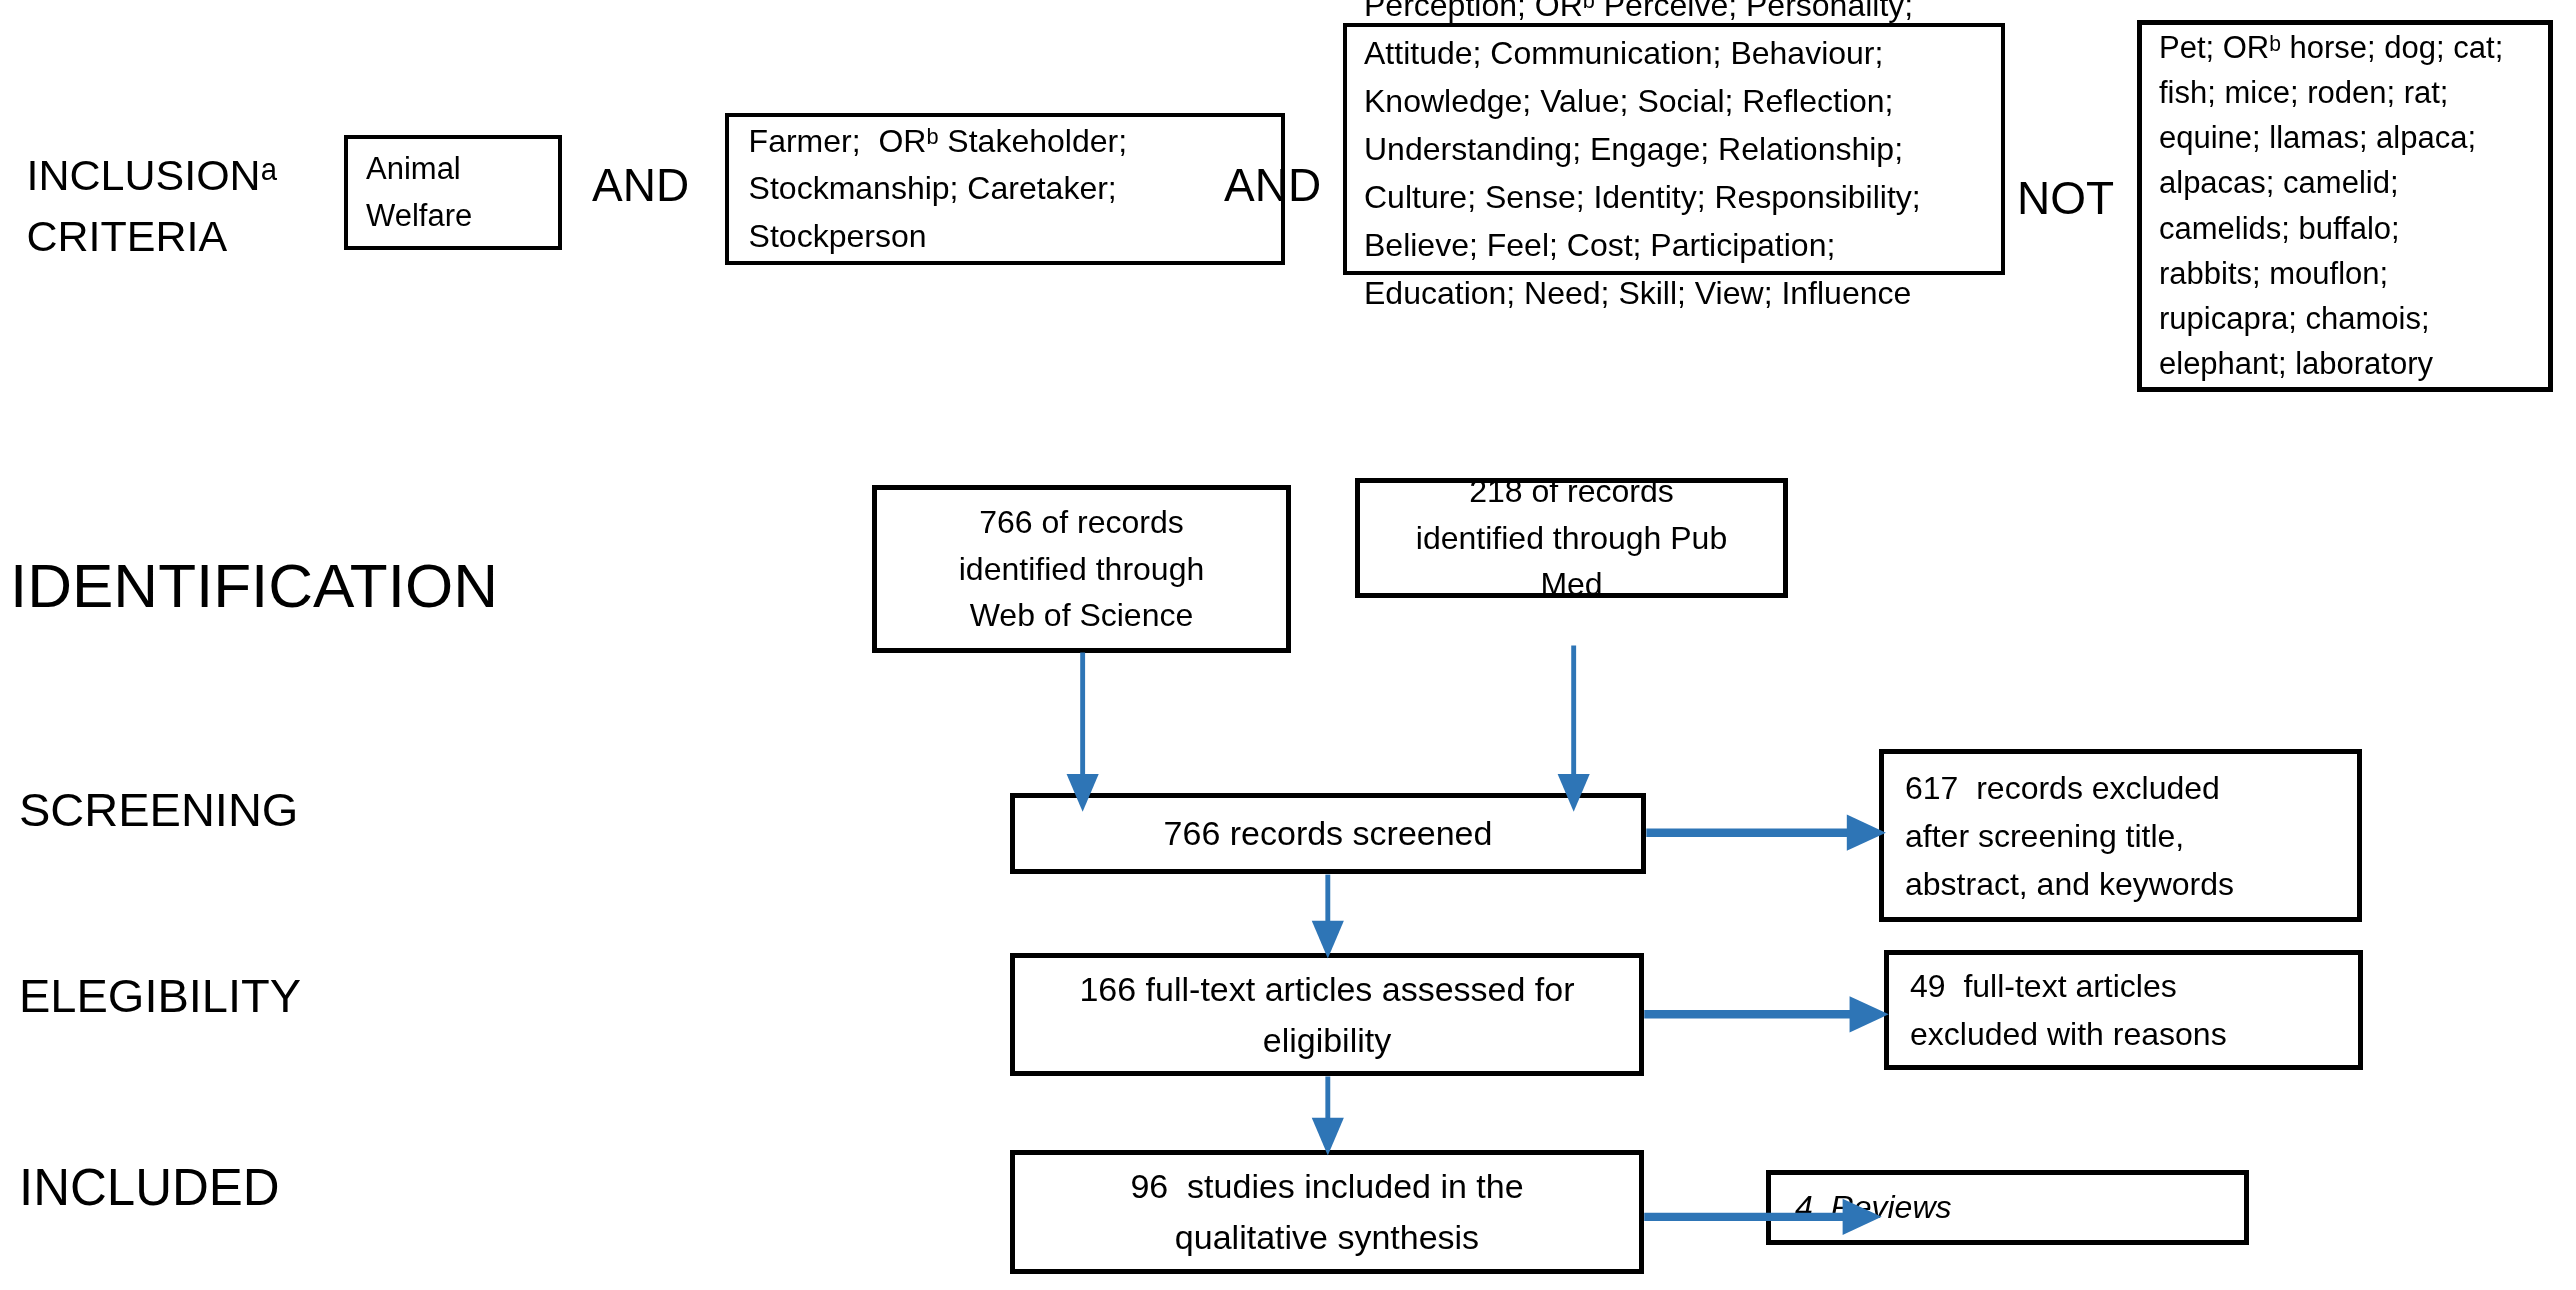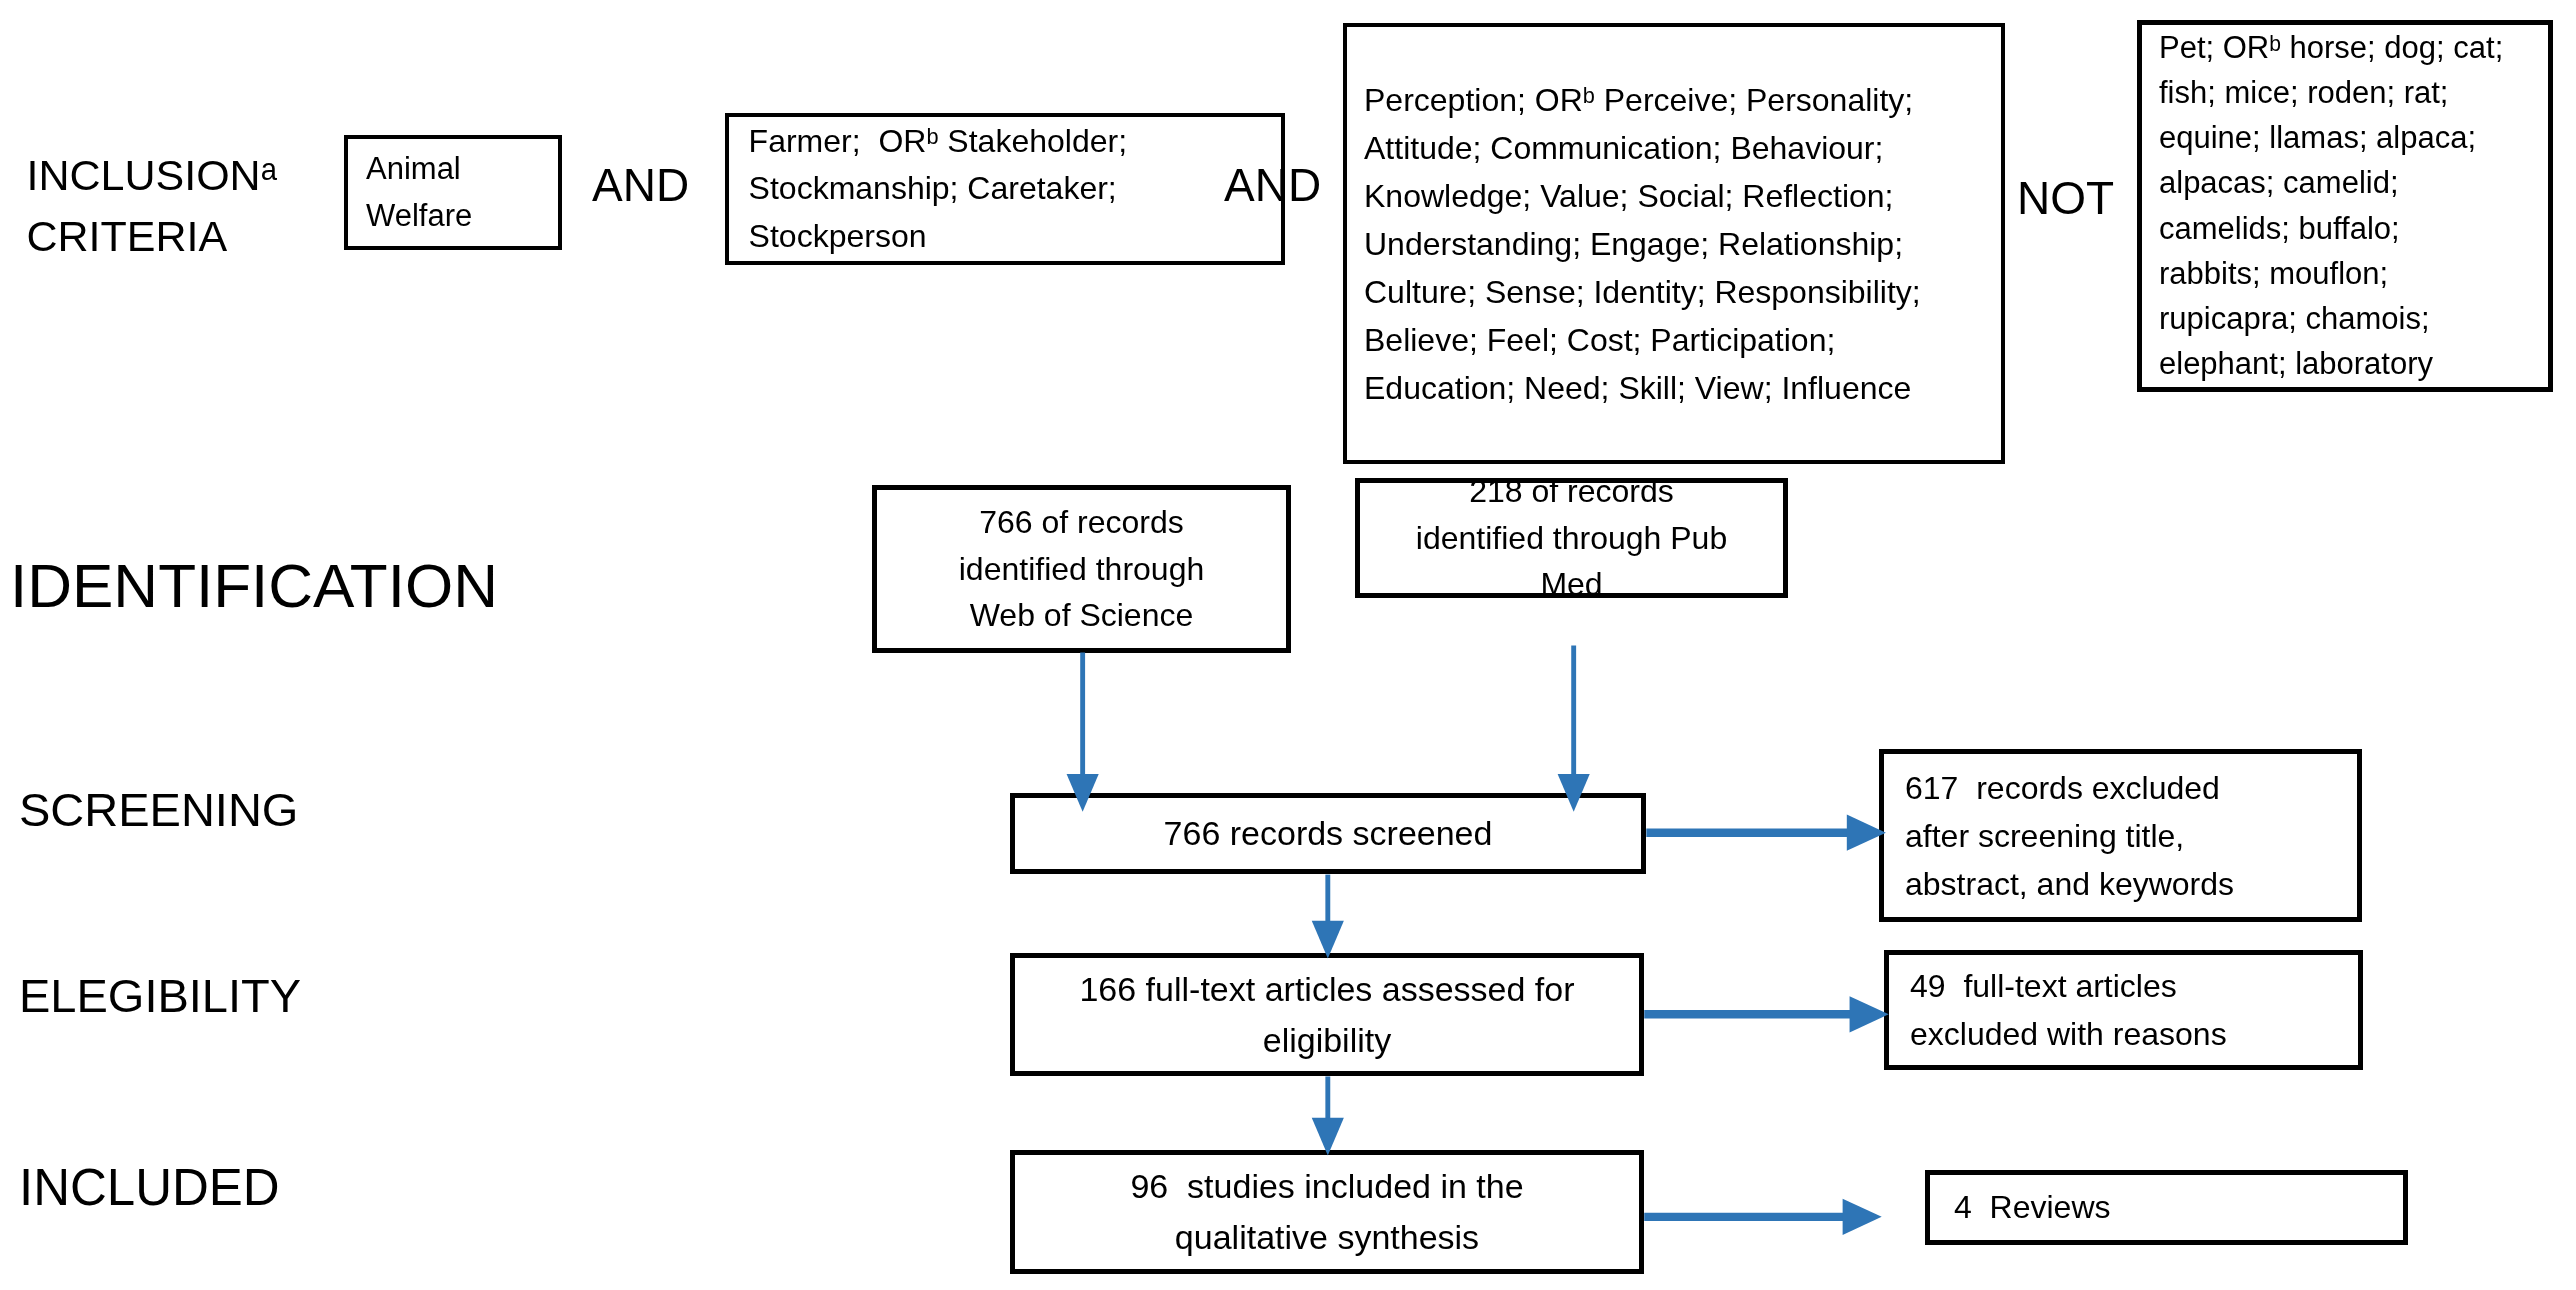--- a/index.html
+++ b/index.html
@@ -48,21 +48,21 @@
   <div class="label" style="left:592px; top:162px; font-size:46px; line-height:1;">AND</div>
 
   <div class="box thin" style="left:725px; top:113px; width:560px; height:152px; font-size:32px; line-height:1.48; padding-left:19.6px;align-items:center;">
     <span style="white-space:pre-wrap;">Farmer;  ORᵇ Stakeholder;
 Stockmanship; Caretaker;
 Stockperson</span>
   </div>
 
   <div class="label" style="left:1224px; top:162px; font-size:46px; line-height:1;">AND</div>
 
-  <div class="box thin" style="left:1343px; top:23px; width:662px; height:441px; font-size:32px; line-height:1.5; padding-left:17px; padding-right:3px;">
+  <div class="box thin" style="left:1343px; top:23px; width:662px; height:252px; font-size:32px; line-height:1.5; padding-left:17px; padding-right:3px;">
     <span style="white-space:pre-wrap;">Perception; ORᵇ Perceive; Personality;
 Attitude; Communication; Behaviour;
 Knowledge; Value; Social; Reflection;
 Understanding; Engage; Relationship;
 Culture; Sense; Identity; Responsibility;
 Believe; Feel; Cost; Participation;
 Education; Need; Skill; View; Influence</span>
   </div>
 
   <div class="label" style="left:2017px; top:175px; font-size:46px; line-height:1;">NOT</div>
@@ -116,21 +116,21 @@
 excluded with reasons</span>
   </div>
 
   <div class="label" style="left:19px; top:1162px; font-size:51px; line-height:1;">INCLUDED</div>
 
   <div class="box center" style="left:1010px; top:1150px; width:634px; height:124px; font-size:34px; line-height:1.5;">
     <span style="white-space:pre-wrap;">96  studies included in the
 qualitative synthesis</span>
   </div>
 
-  <div class="box" style="left:1925px; top:1170px; width:483px; height:75px; font-size:32px; padding-left:24px;">
+  <div class="box" style="left:1766px; top:1170px; width:483px; height:75px; font-size:32px; padding-left:24px;font-style:italic;">
     <span style="white-space:pre-wrap;">4  Reviews</span>
   </div>
 
   <svg class="arrows" width="2576" height="1291" viewBox="0 0 3688 1848">
 
     <line x1="1550" y1="934" x2="1550" y2="1112" stroke="#2E75B6" stroke-width="7"></line>
     <polygon points="1527,1108 1573,1108 1550,1162" fill="#2E75B6"></polygon>
 
     <line x1="2253" y1="924" x2="2253" y2="1112" stroke="#2E75B6" stroke-width="7"></line>
     <polygon points="2230,1108 2276,1108 2253,1162" fill="#2E75B6"></polygon>

